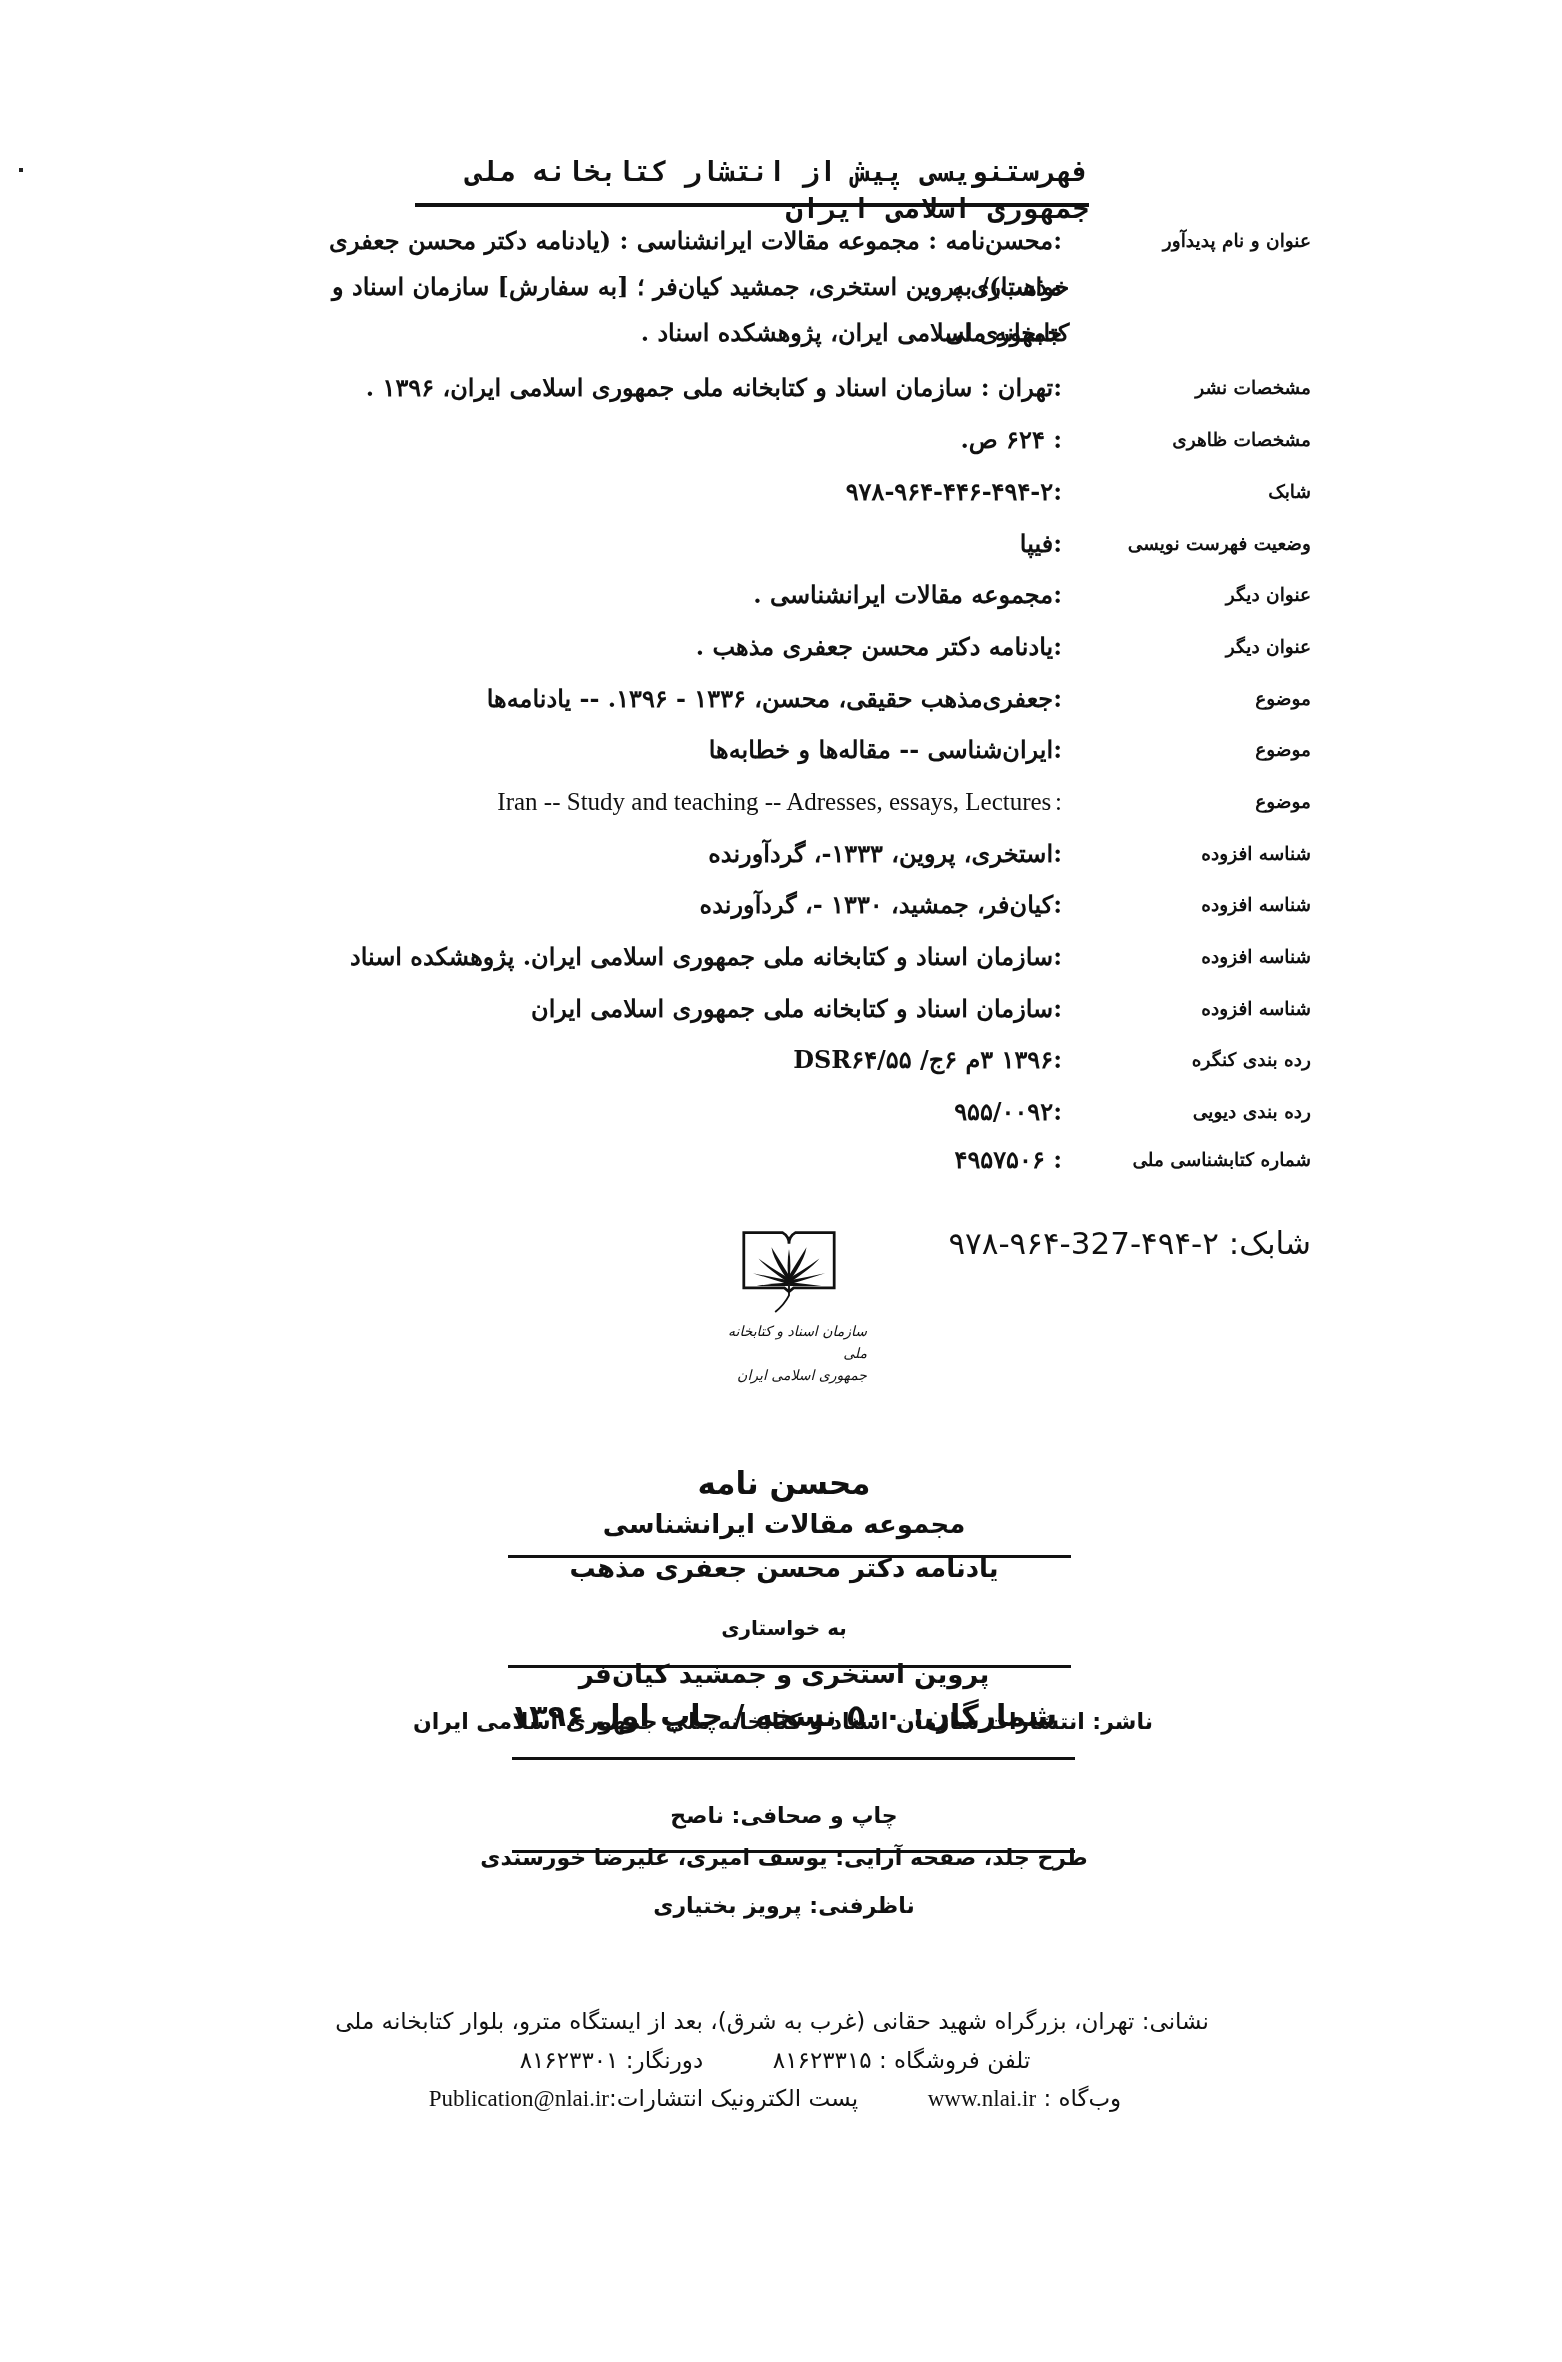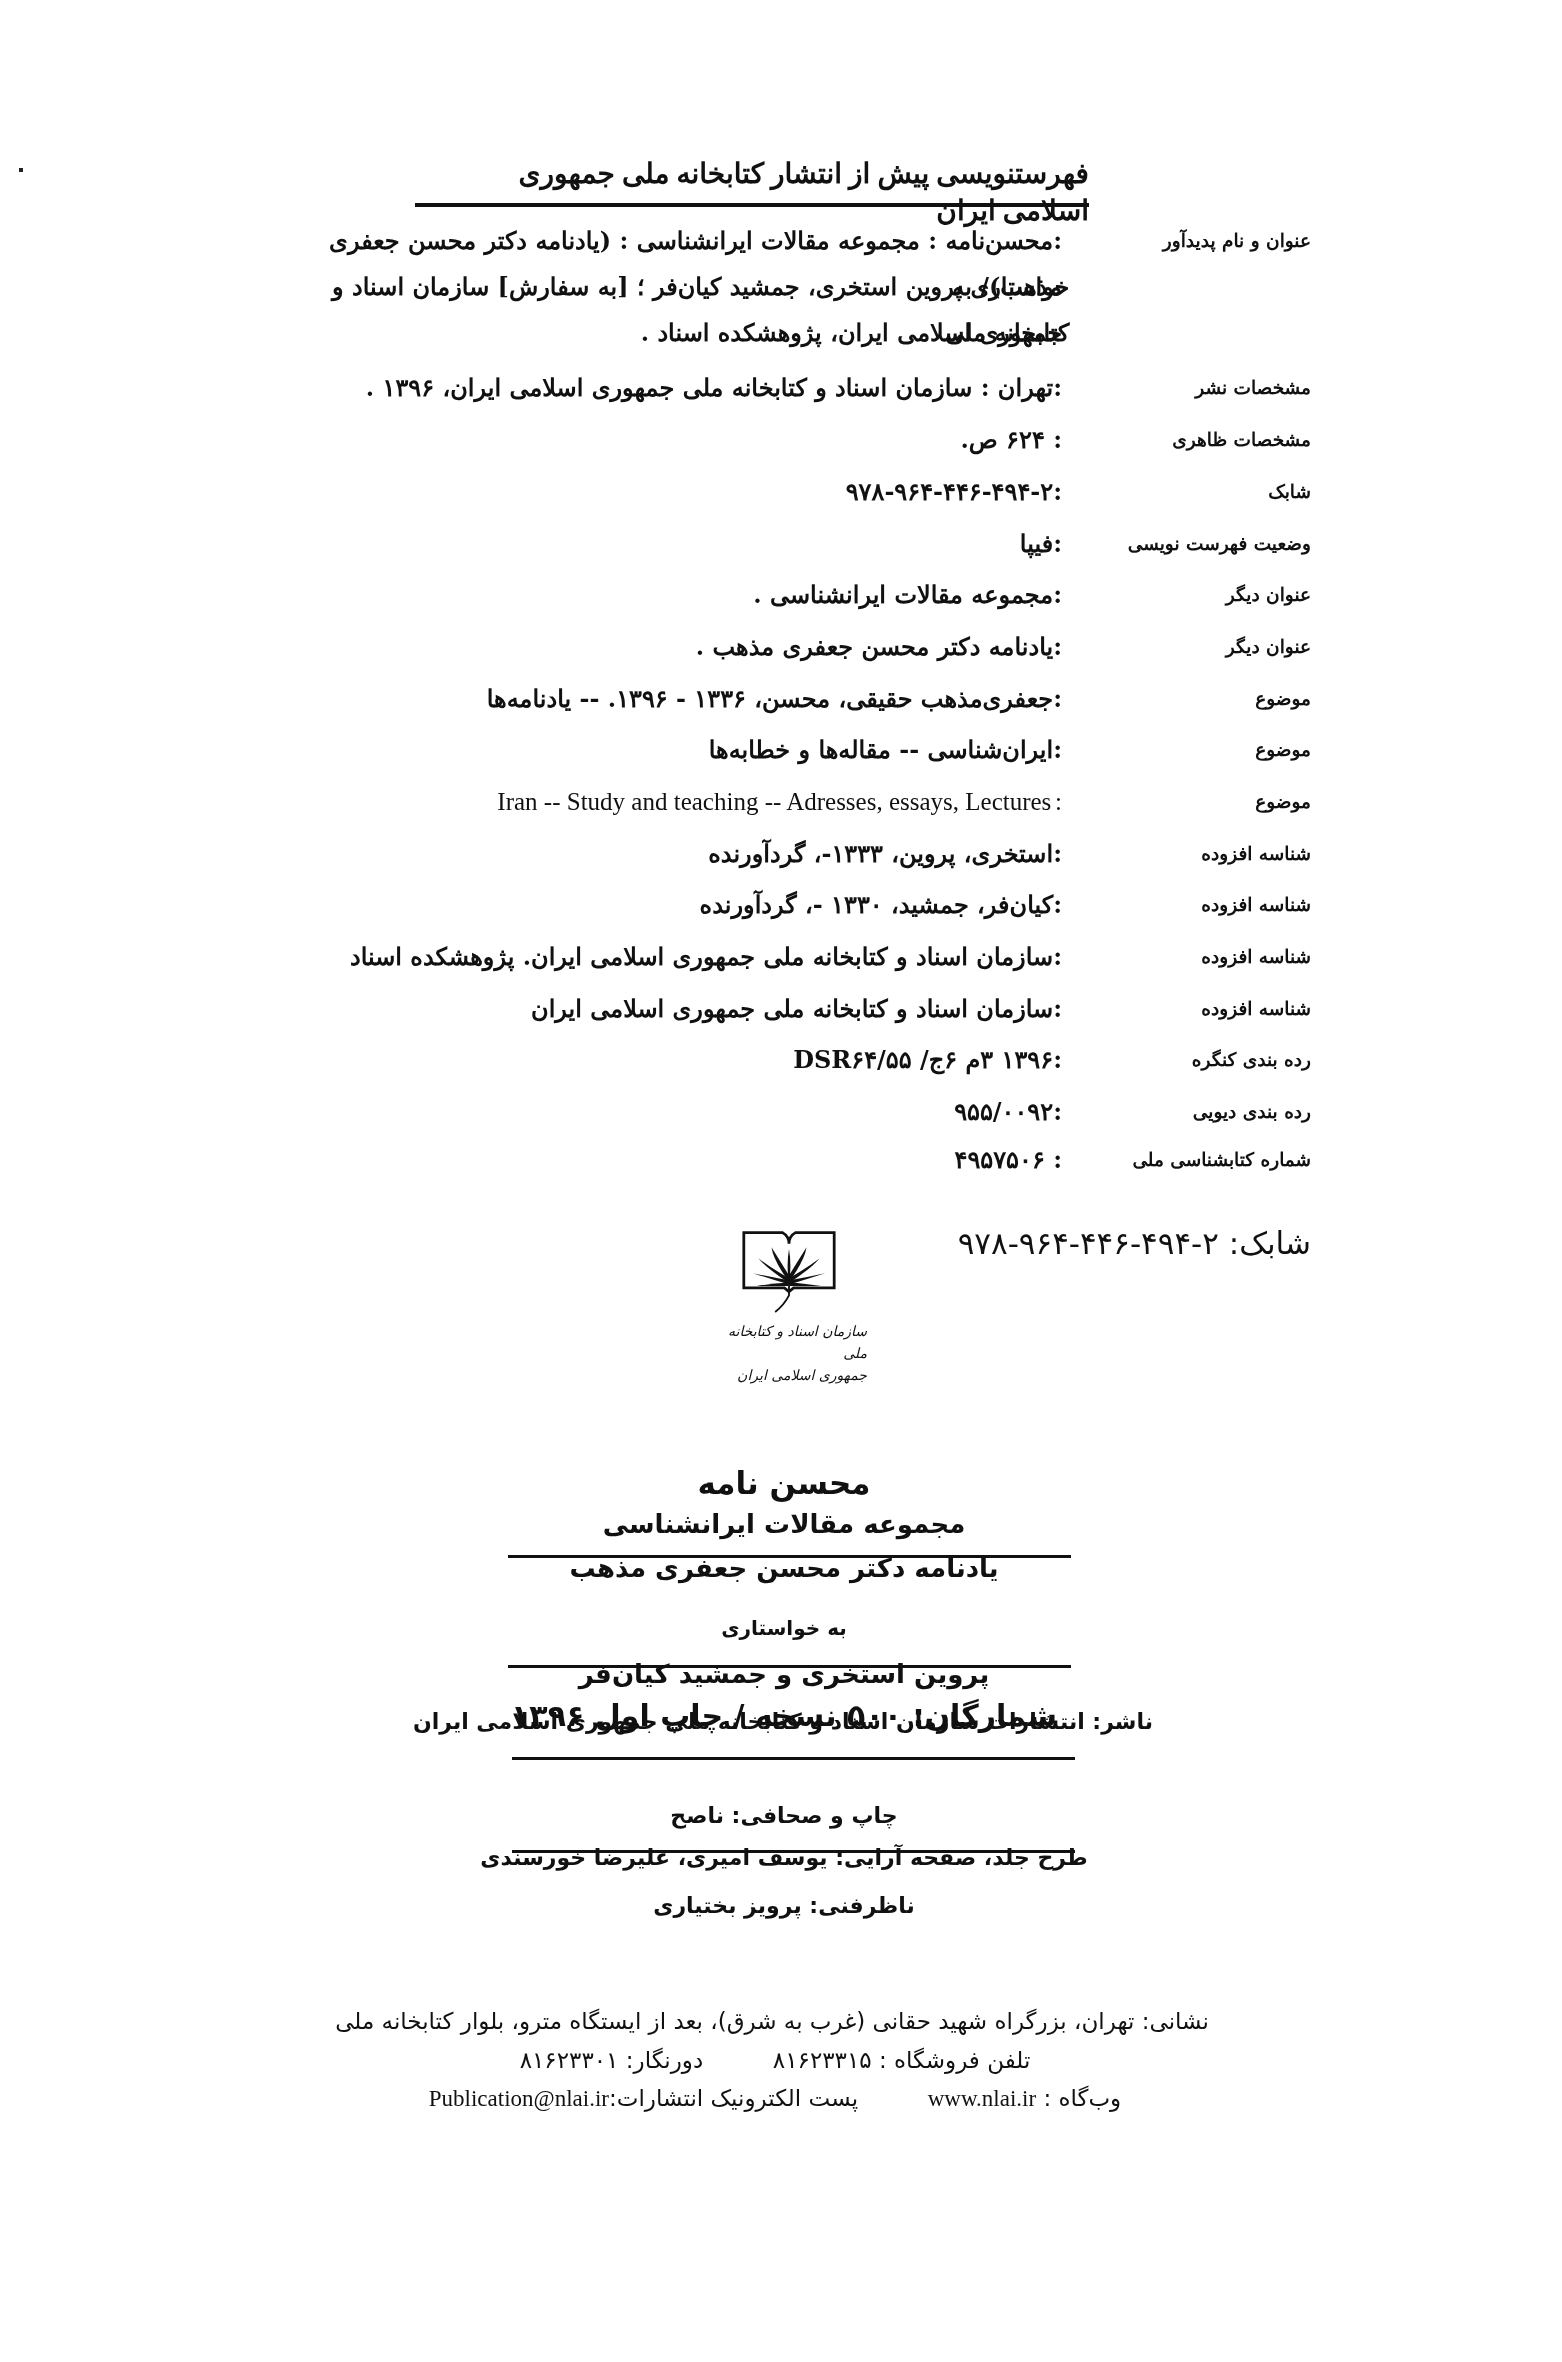--- a/index.html
+++ b/index.html
@@ -5,21 +5,21 @@
   html, body { margin: 0; padding: 0; }
   body {
     width: 1563px; height: 2363px; background: #ffffff; position: relative; overflow: hidden;
     color: #111111; font-family: "DejaVu Sans", sans-serif;
   }
   .speck { position: absolute; left: 18.5px; top: 168px; width: 4.6px; height: 3.7px; background: #222; }
 
   
   .cip-title {
     position: absolute; left: 434px; top: 155px; width: 655px; text-align: right; direction: rtl;
-    font-family: Liberation Serif, serif; font-weight: bold; font-size: 28px; line-height: 37px;
+    font-family: Liberation Mono, monospace; font-weight: bold; font-size: 28px; line-height: 37px;
     letter-spacing: -0.9px;
   }
   .cip-rule { position: absolute; left: 415px; top: 203px; width: 674px; height: 3.7px; background: #111; }
 
   .cip-row { position: absolute; left: 277px; width: 1034px; direction: rtl; font-family: "DejaVu Serif", serif; font-weight: bold; }
   .cip-label {
     position: absolute; right: 0; width: 212px; text-align: right; font-size: 18.5px; line-height: 46px; white-space: nowrap;
   }
   .cip-value {
     position: absolute; right: 249px; width: 784px; text-align: right; font-size: 24px; line-height: 46px; white-space: nowrap;
@@ -129,21 +129,21 @@
 </div>
 <div class="cip-row" style="top:1089px;height:46px;">
   <div class="cip-label">رده بندی دیویی</div>
   <div class="cip-value">:۹۵۵/۰۰۹۲</div>
 </div>
 <div class="cip-row" style="top:1137px;height:46px;">
   <div class="cip-label">شماره کتابشناسی ملی</div>
   <div class="cip-value">: ۴۹۵۷۵۰۶</div>
 </div>
 
-<div class="isbn-big">شابک: ۲-۴۹۴-۴۴۶-۹۶۴-۹۷۸</div>
+<div class="isbn-big">شابک: ۲-۴۹۴-327-۹۶۴-۹۷۸</div>
 
 <svg class="logo" viewBox="0 0 110 180">
   <path d="M6 18 L6 78 L50 78 L55 82 L60 78 L104 78 L104 18 L62 18 Q55 22 55 30 Q55 22 48 18 Z" fill="none" stroke="#111" stroke-width="3"></path>
   <g fill="#111">
     <path d="M55 36 Q52 52 55 74 Q58 52 55 36 Z"></path>
     <path d="M54 70 Q38 48 36 34 Q46 50 56 66 Z"></path>
     <path d="M56 70 Q72 48 74 34 Q64 50 54 66 Z"></path>
     <path d="M54 72 Q30 56 22 46 Q38 58 56 68 Z"></path>
     <path d="M56 72 Q80 56 88 46 Q72 58 54 68 Z"></path>
     <path d="M54 74 Q28 66 16 62 Q34 66 56 70 Z"></path>

